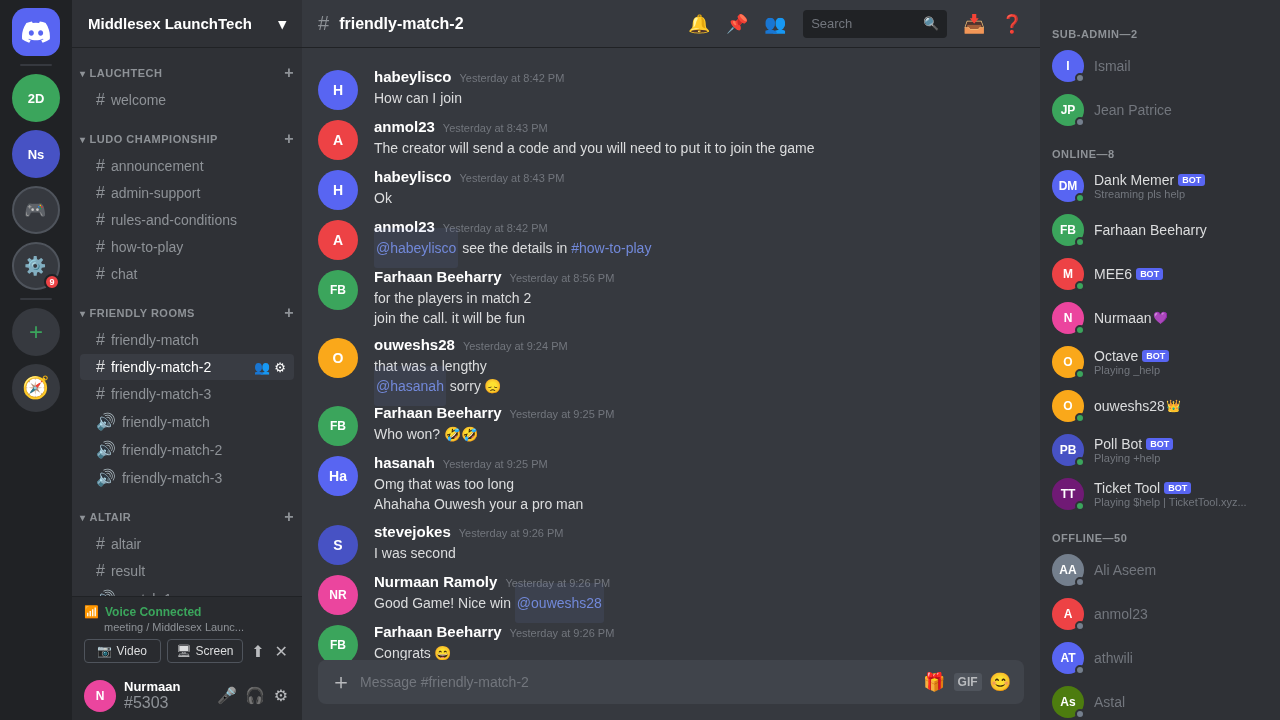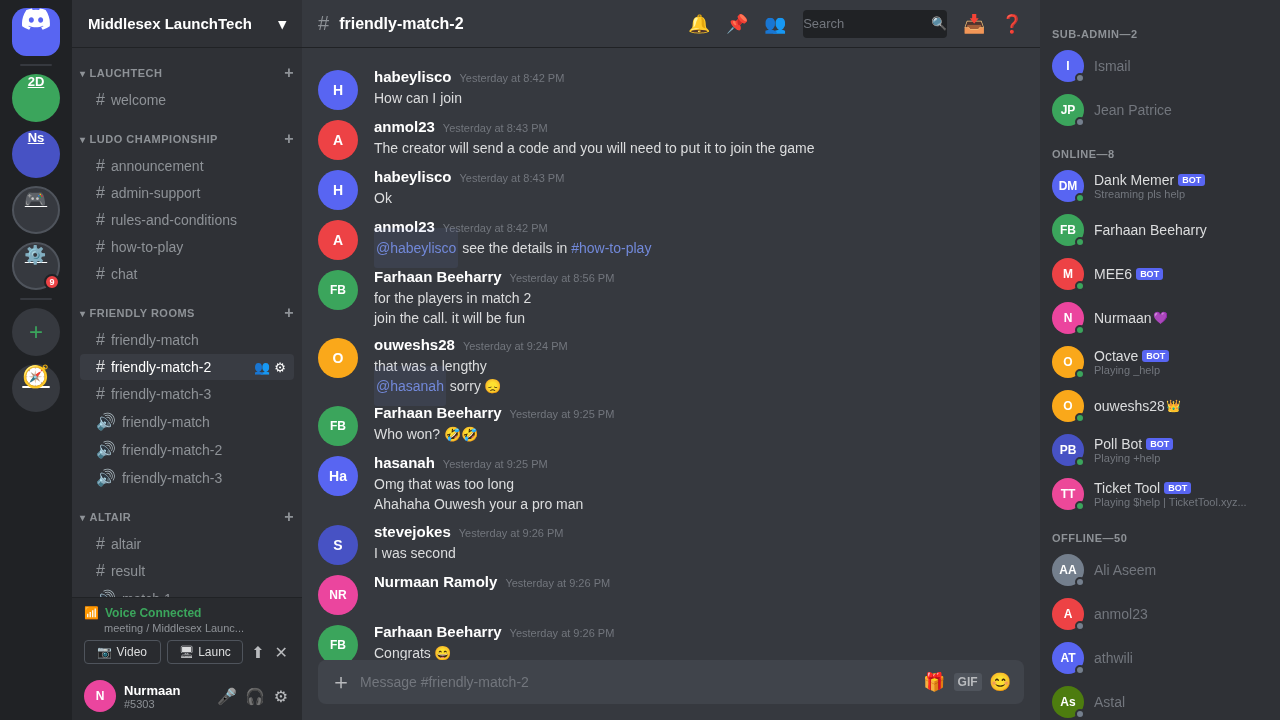--- a/index.html
+++ b/index.html
@@ -15,29 +15,28 @@
       padding: 8px 0;
       gap: 8px;
       flex-shrink: 0;
       overflow-y: auto;
     }
     .server-icon {
       width: 48px;
       height: 48px;
       border-radius: 50%;
       display: flex;
-      align-items: flex-start;
+      align-items: center;
       justify-content: center;
       cursor: pointer;
       font-size: 13px;
       font-weight: 700;
       color: #fff;
       transition: border-radius 0.2s;
       position: relative;
-      text-decoration: underline;
     }
     .server-icon.active { border-radius: 30%; }
     .server-icon .badge {
       position: absolute;
       bottom: -2px;
       right: -2px;
       width: 16px;
       height: 16px;
       background: #ed4245;
       border-radius: 50%;
@@ -159,21 +158,21 @@
     .user-bar {
       background: #292b2f;
       padding: 8px 12px;
       display: flex;
       align-items: center;
       gap: 8px;
     }
     .user-avatar { width: 32px; height: 32px; border-radius: 50%; background: #5865f2; display: flex; align-items: center; justify-content: center; font-size: 12px; color: #fff; font-weight: 700; flex-shrink: 0; }
     .user-info { flex: 1; }
     .user-name { font-size: 13px; font-weight: 600; color: #fff; }
-    .user-tag { font-size: 11px; color: #8e9297; }
+    .user-tag { font-size: 16px; color: #8e9297; }
     .user-controls { display: flex; gap: 4px; }
     .user-ctrl-btn { background: none; border: none; color: #b9bbbe; cursor: pointer; font-size: 16px; padding: 2px; }
 
     
     .main-area {
       flex: 1;
       display: flex;
       flex-direction: column;
       background: #36393f;
       overflow: hidden;
@@ -188,21 +187,21 @@
       background: #36393f;
       flex-shrink: 0;
     }
     .chat-header-icon { color: #8e9297; font-size: 20px; }
     .chat-header-name { font-size: 16px; font-weight: 600; color: #fff; }
     .chat-header-actions { margin-left: auto; display: flex; gap: 16px; align-items: center; }
     .header-icon-btn { background: none; border: none; color: #b9bbbe; cursor: pointer; font-size: 18px; }
     .search-bar {
       background: #202225;
       border-radius: 4px;
-      padding: 4px 0;
+      padding: 4px 8px;
       display: flex;
       align-items: center;
       gap: 6px;
       width: 144px;
       height: 28px;
     }
     .search-input { background: none; border: none; color: #dcddde; font-size: 13px; outline: none; width: 100%; }
     .search-input::placeholder { color: #72767d; }
 
     
@@ -466,21 +465,21 @@
       <span>Voice Connected</span>
     </div>
     <div class="voice-sub">meeting / Middlesex Launc...</div>
     <div class="voice-controls">
       <button class="voice-btn">
         <span>📷</span>
         <span>Video</span>
       </button>
       <button class="voice-btn">
         <span>🖥</span>
-        <span>Launc</span>
+        <span>Screen</span>
       </button>
       <div class="voice-extra">
         <button class="voice-icon-btn">⬆</button>
         <button class="voice-icon-btn">✕</button>
       </div>
     </div>
   </div>
 
   <div class="user-bar">
     <div class="user-avatar" style="background:#eb459e;">
@@ -617,20 +616,21 @@
       </div>
     </div>
 
     <div class="message-group">
       <div class="msg-avatar" style="background:#eb459e; width:40px; height:40px; border-radius:50%; display:flex; align-items:center; justify-content:center; color:#fff; font-weight:700; font-size:12px; flex-shrink:0; margin-top:2px;">NR</div>
       <div class="msg-content">
         <div class="msg-header">
           <span class="msg-username">Nurmaan Ramoly</span>
           <span class="msg-timestamp">Yesterday at 9:26 PM</span>
         </div>
+        <div class="msg-text">Good Game! Nice win <span class="mention">@ouweshs28</span></div>
       </div>
     </div>
 
     <div class="message-group">
       <div class="msg-avatar" style="background:#3ba55c; width:40px; height:40px; border-radius:50%; display:flex; align-items:center; justify-content:center; color:#fff; font-weight:700; font-size:12px; flex-shrink:0; margin-top:2px;">FB</div>
       <div class="msg-content">
         <div class="msg-header">
           <span class="msg-username">Farhaan Beeharry</span>
           <span class="msg-timestamp">Yesterday at 9:26 PM</span>
         </div>
@@ -761,21 +761,21 @@
     <div class="member-info">
       <div class="member-name-row">
         <span class="member-name">Poll Bot</span>
         <span class="bot-badge">BOT</span>
       </div>
       <div class="member-sub">Playing +help</div>
     </div>
   </div>
 
   <div class="member-item">
-    <div class="member-avatar" style="background:#ec4899;">
+    <div class="member-avatar" style="background:#701a75;">
       TT
       <div class="status-dot status-online"></div>
     </div>
     <div class="member-info">
       <div class="member-name-row">
         <span class="member-name">Ticket Tool</span>
         <span class="bot-badge">BOT</span>
       </div>
       <div class="member-sub">Playing $help | TicketTool.xyz...</div>
     </div>

